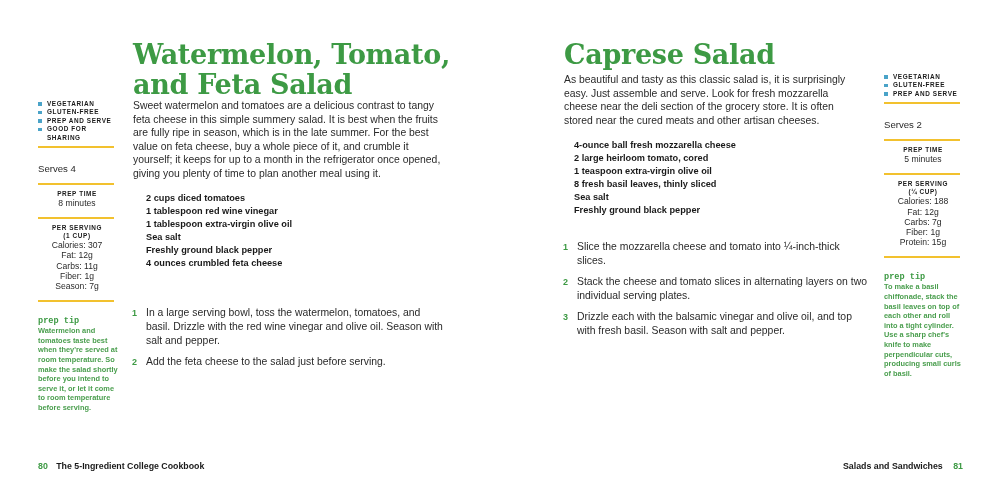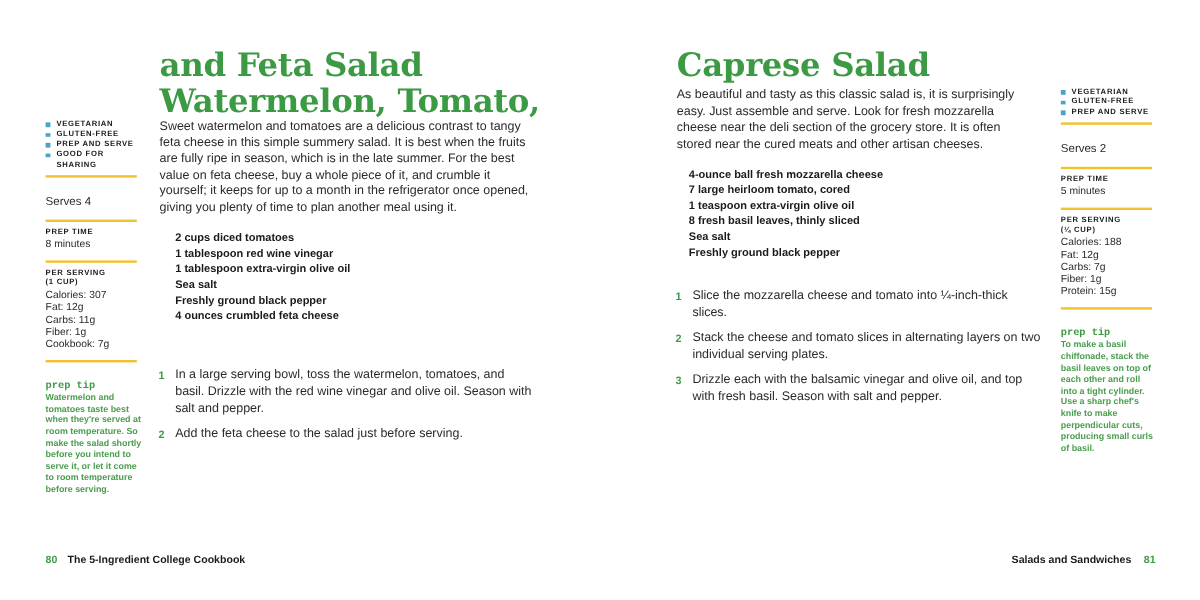--- a/index.html
+++ b/index.html
@@ -64,21 +64,21 @@
       position: absolute; left: 0; top: 2.4px;
       width: 3.5px; height: 3.5px; background: #4aa3c8;
     }
     .rule { height: 2px; background: #f2c12e; width: 76px; margin: 3px 0; }
     .side-text { font-size: 8.6px; line-height: 10.2px; color: #2a2a2a; }
     .serves { font-size: 9.6px; line-height: 12px; padding: 3px 0 5px; color: #2a2a2a; margin-top: 12px; }
     .side-label {
       font-size: 6.4px; line-height: 8px; font-weight: bold;
       letter-spacing: 0.6px; color: #1a1a1a; margin-top: 5px;
     }
-    .side-block { padding-bottom: 6px; }
+    .side-block { padding-bottom: 6px; text-align: center; }
 
     .tip-title {
       font-family: Liberation Mono, monospace;
       font-weight: bold;
       color: #3d9a44;
       font-size: 8.6px;
       line-height: 10px;
       margin-top: 14px;
     }
     .tip-text {
@@ -115,30 +115,30 @@
       <div class="side-text">8 minutes</div>
     </div>
     <div class="rule"></div>
     <div class="side-block">
       <div class="side-label">PER SERVING</div>
       <div class="side-label" style="margin-top:0">(1 CUP)</div>
       <div class="side-text">Calories: 307</div>
       <div class="side-text">Fat: 12g</div>
       <div class="side-text">Carbs: 11g</div>
       <div class="side-text">Fiber: 1g</div>
-      <div class="side-text">Cookbook: 7g</div>
+      <div class="side-text">Season: 7g</div>
     </div>
     <div class="rule"></div>
     <div class="tip-title">prep tip</div>
     <div class="tip-text">Watermelon and tomatoes taste best when they're served at room temperature. So make the salad shortly before you intend to serve it, or let it come to room temperature before serving.</div>
   </div>
 
   <h1 class="title" style="left:133px; top:40px; width:340px;">
+    <span style="display:block">Watermelon, Tomato,</span>
     <span style="display:block">and Feta Salad</span>
-    <span style="display:block">Watermelon, Tomato,</span>
   </h1>
 
   <p class="intro" style="left:133px; top:99px; width:310px;">Sweet watermelon and tomatoes are a delicious contrast to tangy feta cheese in this simple summery salad. It is best when the fruits are fully ripe in season, which is in the late summer. For the best value on feta cheese, buy a whole piece of it, and crumble it yourself; it keeps for up to a month in the refrigerator once opened, giving you plenty of time to plan another meal using it.</p>
 
   <ul class="ingredients" style="left:146px; top:192px; width:300px;">
     <li>2 cups diced tomatoes</li>
     <li>1 tablespoon red wine vinegar</li>
     <li>1 tablespoon extra-virgin olive oil</li>
     <li>Sea salt</li>
     <li>Freshly ground black pepper</li>
@@ -157,21 +157,21 @@
 </div>
 
 <div class="page page-right">
 
   <h1 class="title" style="left:64px; top:40px; width:300px;">Caprese Salad</h1>
 
   <p class="intro" style="left:64px; top:73px; width:300px;">As beautiful and tasty as this classic salad is, it is surprisingly easy. Just assemble and serve. Look for fresh mozzarella cheese near the deli section of the grocery store. It is often stored near the cured meats and other artisan cheeses.</p>
 
   <ul class="ingredients" style="left:74px; top:139px; width:290px;">
     <li>4-ounce ball fresh mozzarella cheese</li>
-    <li>7 large heirloom tomato, cored</li>
+    <li>2 large heirloom tomato, cored</li>
     <li>1 teaspoon extra-virgin olive oil</li>
     <li>8 fresh basil leaves, thinly sliced</li>
     <li>Sea salt</li>
     <li>Freshly ground black pepper</li>
   </ul>
 
   <ol class="steps" style="left:63px; top:240px; width:305px;">
     <li><span class="num">1</span><span>Slice the mozzarella cheese and tomato into ¼-inch-thick slices.</span></li>
     <li><span class="num">2</span><span>Stack the cheese and tomato slices in alternating layers on two individual serving plates.</span></li>
     <li><span class="num">3</span><span>Drizzle each with the balsamic vinegar and olive oil, and top with fresh basil. Season with salt and pepper.</span></li>

